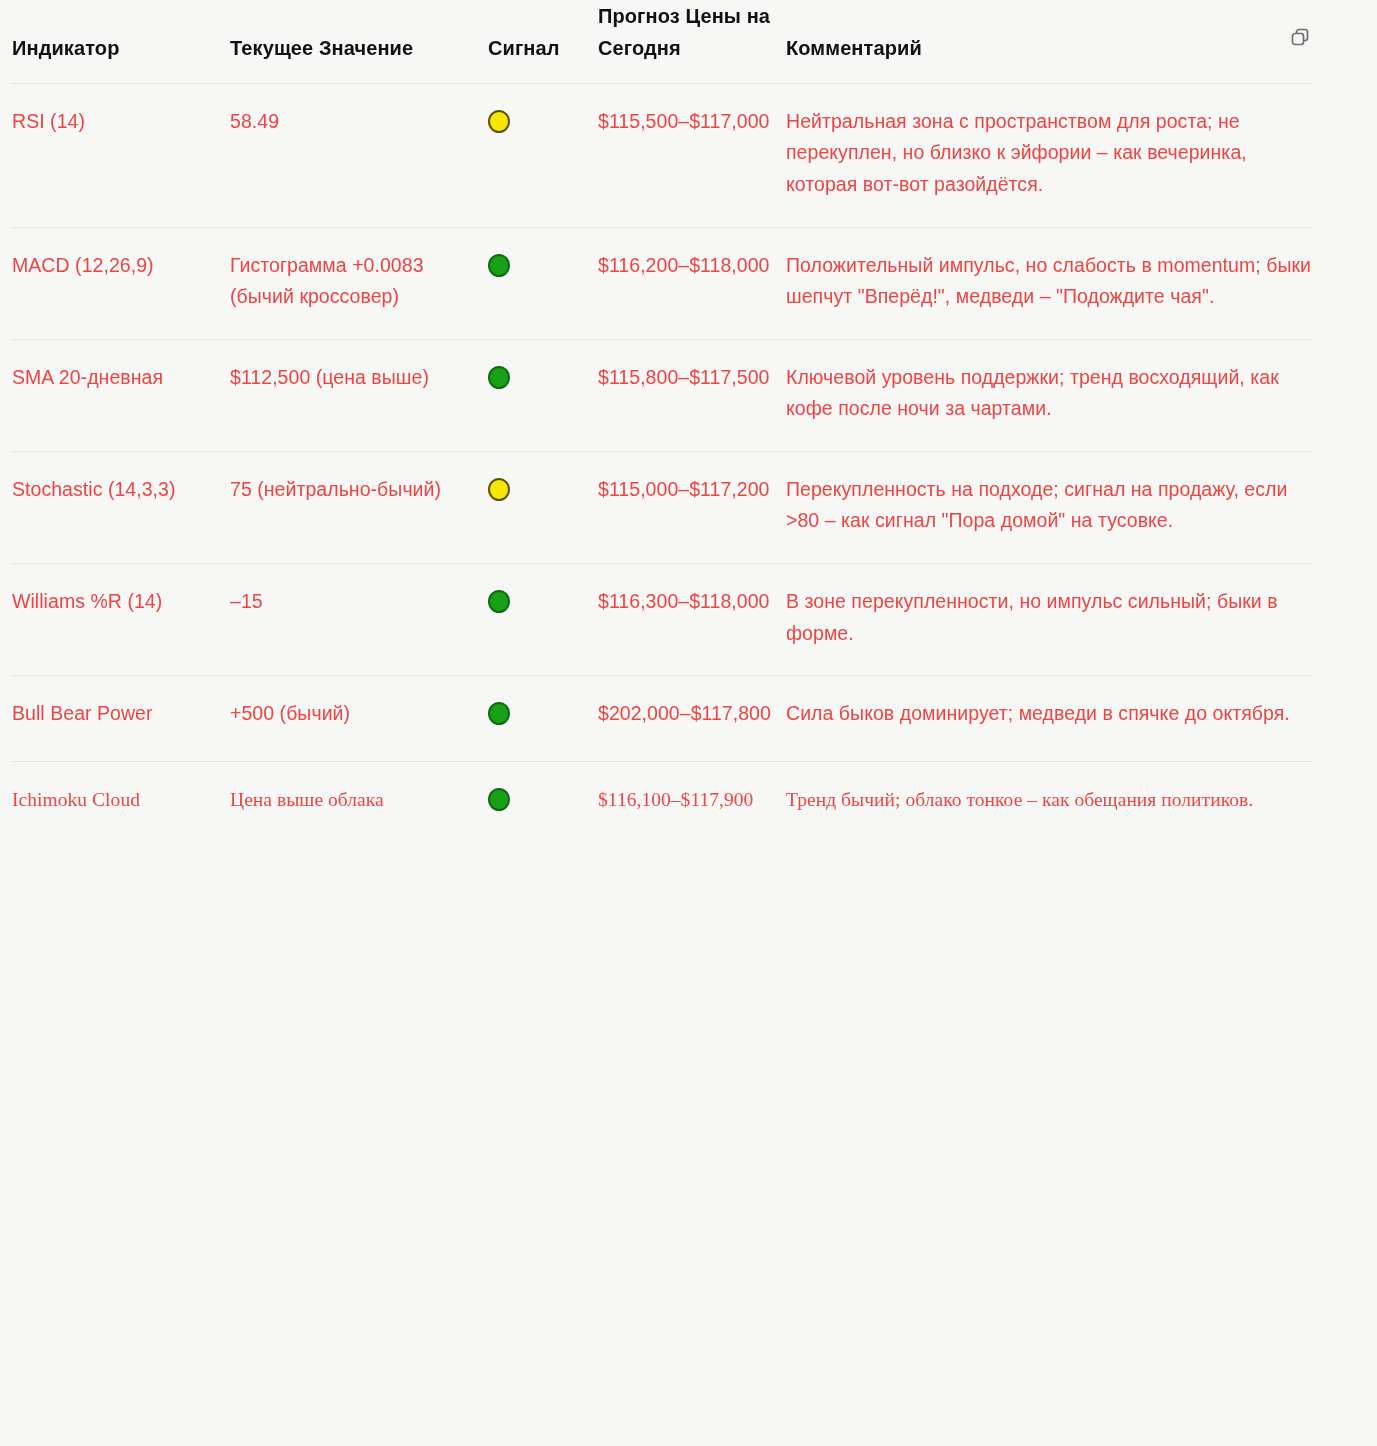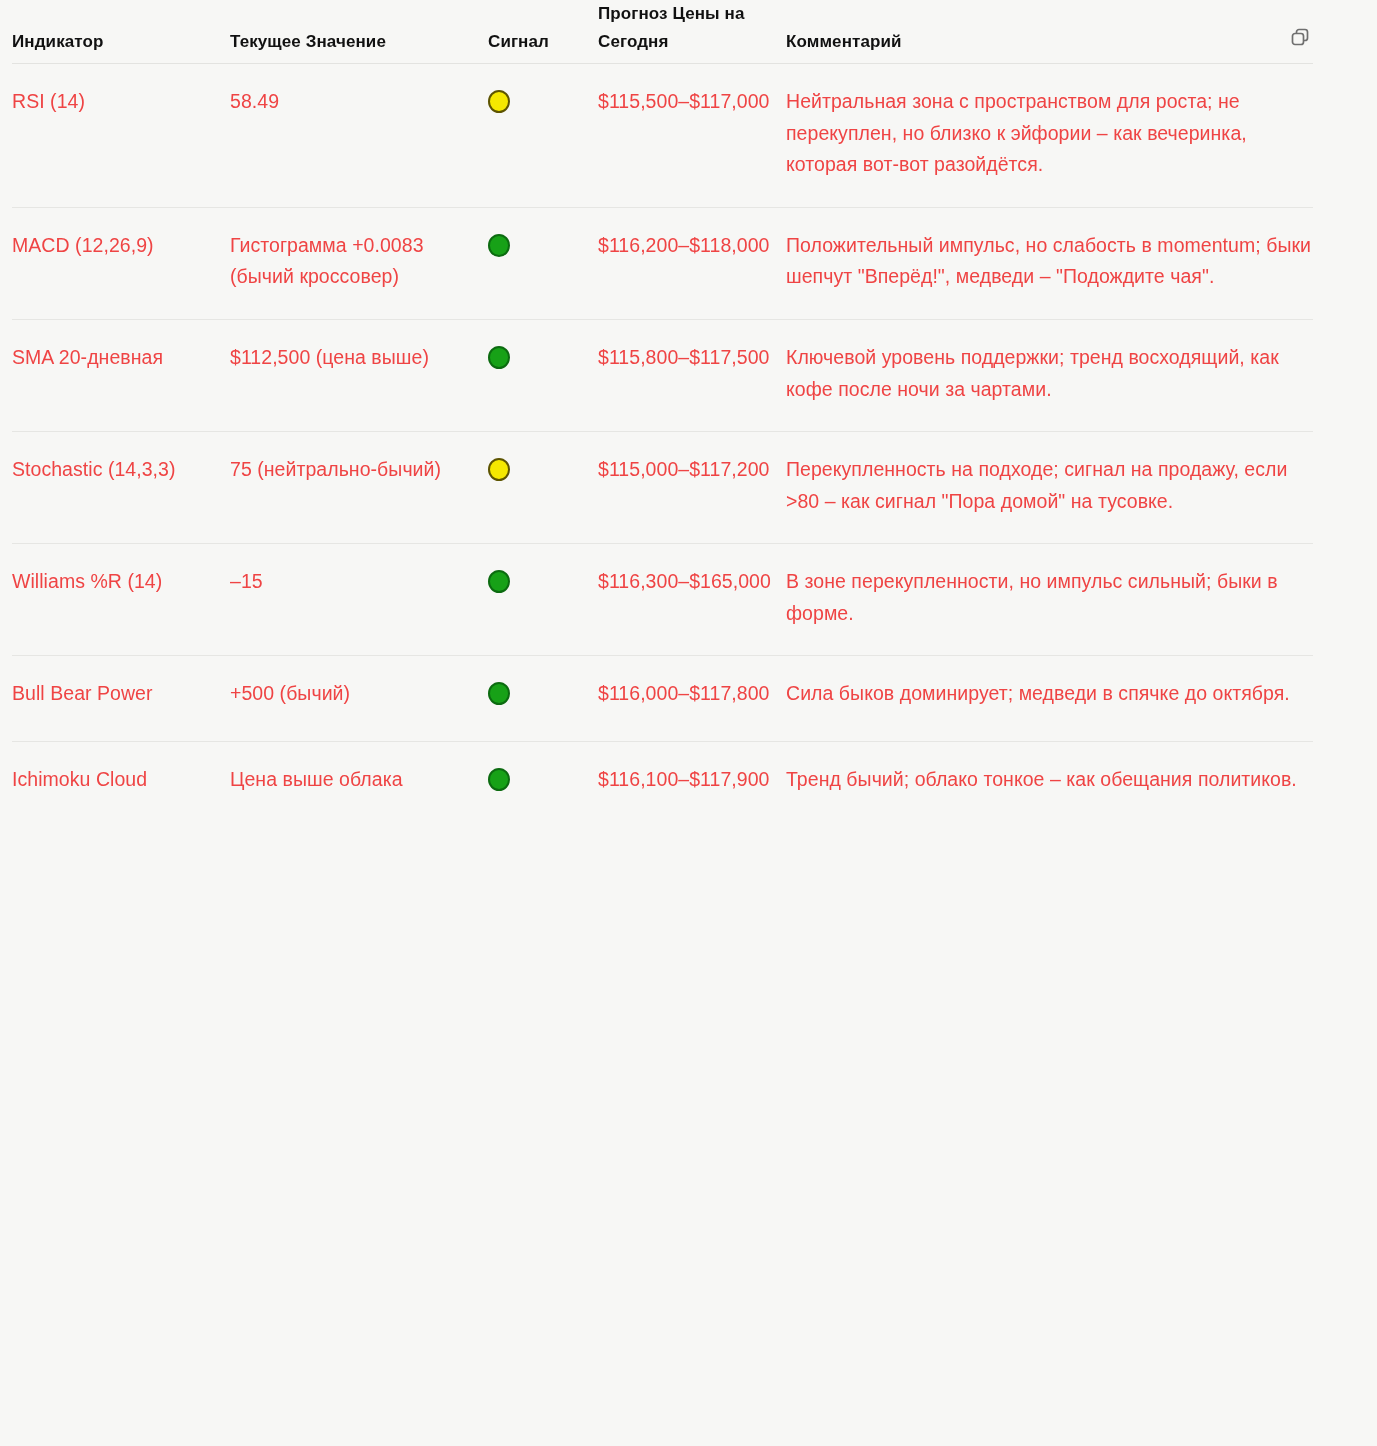--- a/index.html
+++ b/index.html
@@ -41,40 +41,41 @@
     top: 0;
     left: 12px;
     width: 1301px;
     border-collapse: collapse;
     table-layout: fixed;
   }
 
   table.indicators thead th {
     text-align: left;
     vertical-align: bottom;
-    font-size: 17px;
+    font-size: 20px;
     font-weight: bold;
     line-height: 1.62;
     color: #111111;
-    padding: 0 0 8px 0;
+    padding: 0 0 18px 0;
     border-bottom: 1px solid #e3e3e0;
     letter-spacing: 0.1px;
   }
 
   table.indicators tbody td {
     vertical-align: top;
     font-size: 19.5px;
     line-height: 1.62;
     color: #ef4444;
     padding: 22px 0 26px 0;
     border-bottom: 1px solid #e6e6e3;
     letter-spacing: 0.05px;
   }
   table.indicators tbody tr:last-child td {
     border-bottom: none;
+    font-family: Liberation Serif, serif;
   }
 
   
   col.c-indicator { width: 218px; }
   col.c-value     { width: 258px; }
   col.c-signal    { width: 110px; }
   col.c-forecast  { width: 188px; }
   col.c-comment   { width: 527px; }
 
   td.cell-indicator,
@@ -150,28 +151,28 @@
           <td class="cell-indicator">Stochastic (14,3,3)</td>
           <td class="cell-value">75 (нейтрально-бычий)</td>
           <td class="cell-signal"><span class="dot yellow"></span></td>
           <td class="cell-forecast">$115,000–$117,200</td>
           <td class="cell-comment">Перекупленность на подходе; сигнал на продажу, если &gt;80 – как сигнал "Пора домой" на тусовке.</td>
         </tr>
         <tr>
           <td class="cell-indicator">Williams %R (14)</td>
           <td class="cell-value">–15</td>
           <td class="cell-signal"><span class="dot green"></span></td>
-          <td class="cell-forecast">$116,300–$165,000</td>
+          <td class="cell-forecast">$116,300–$118,000</td>
           <td class="cell-comment">В зоне перекупленности, но импульс сильный; быки в форме.</td>
         </tr>
         <tr>
           <td class="cell-indicator">Bull Bear Power</td>
           <td class="cell-value">+500 (бычий)</td>
           <td class="cell-signal"><span class="dot green"></span></td>
-          <td class="cell-forecast">$116,000–$117,800</td>
+          <td class="cell-forecast">$202,000–$117,800</td>
           <td class="cell-comment">Сила быков доминирует; медведи в спячке до октября.</td>
         </tr>
         <tr>
           <td class="cell-indicator">Ichimoku Cloud</td>
           <td class="cell-value">Цена выше облака</td>
           <td class="cell-signal"><span class="dot green"></span></td>
           <td class="cell-forecast">$116,100–$117,900</td>
           <td class="cell-comment">Тренд бычий; облако тонкое – как обещания политиков.</td>
         </tr>
       </tbody>

